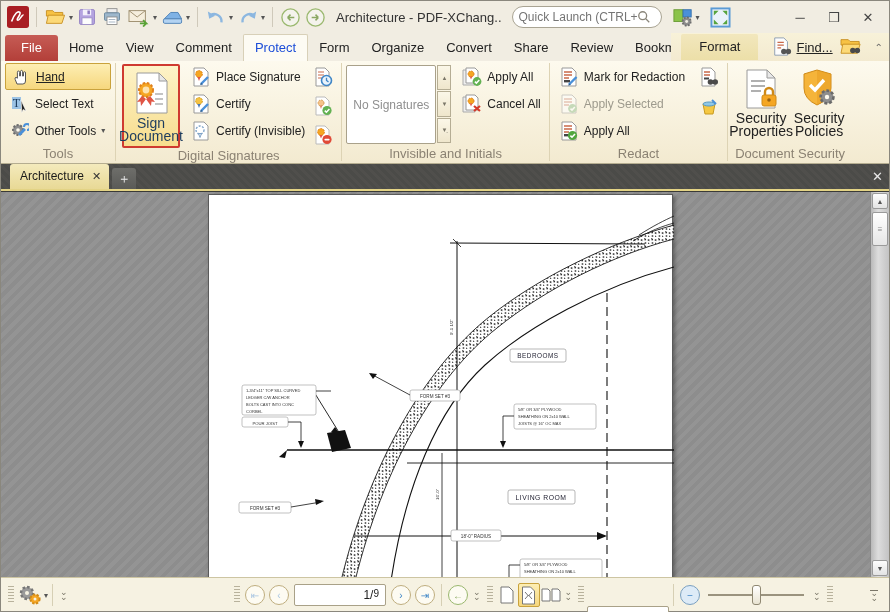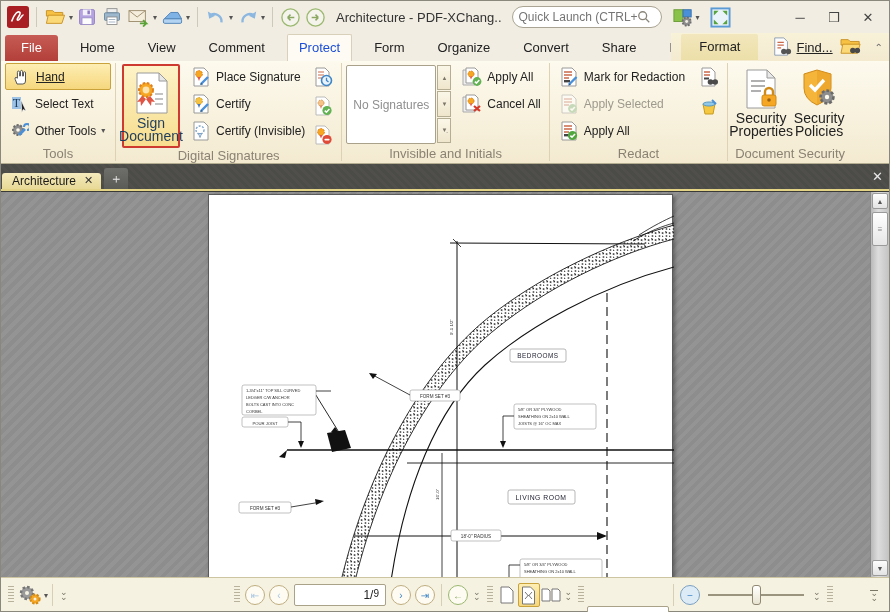--- a/index.html
+++ b/index.html
@@ -13,21 +13,21 @@
   .qbtn svg { display:block; }
   .dd { font-size:8px; color:#555; margin-left:1px; }
   .tb-sep { width:1px; height:20px; background:#cfc9ba; margin:0 5px; }
   .title-text { margin:0 10px 0 8px; font-size:13px; color:#333; white-space:nowrap; }
   .quick-launch { display:flex; align-items:center; width:150px; height:22px; border:1px solid #a9a493; border-radius:12px; background:#fff; padding:0 6px; }
   .quick-launch input { border:none; outline:none; width:118px; font-size:12px; color:#9a958a; background:transparent; font-family:"Liberation Sans",sans-serif; }
   .win-ctl { width:34px; height:24px; display:flex; align-items:center; justify-content:center; font-size:13px; color:#444; }
   .spacer { flex:1; }
 
   
-  .tabrow { height:28px; display:flex; align-items:flex-end; background:#f1ede2; flex:0 0 auto; position:relative;gap:11px; }
+  .tabrow { height:28px; display:flex; align-items:flex-end; background:#f1ede2; flex:0 0 auto; position:relative; }
   .rtab { padding:5px 11px 6px 11px; font-size:13px; color:#222; }
   .rtab.file { background:linear-gradient(#c65c55,#b33f39); color:#fff; border-radius:3px 3px 0 0; margin-left:4px; padding:5px 16px 6px 16px; }
   .rtab.active { background:#fdfbf3; color:#1d4ed8; border:1px solid #d8d0b8; border-bottom:none; border-radius:2px 2px 0 0; }
   .tab-right { position:absolute; right:0; top:0; height:28px; display:flex; align-items:center; background:linear-gradient(#f8f2d9,#f3ead0); padding:0 6px 0 10px; }
   .rtab.format { background:linear-gradient(#f2e7bd,#ecdfa8); border-radius:2px 2px 0 0; padding:5px 18px 6px 18px; }
   .find-area { display:flex; align-items:center; gap:4px; margin-left:14px; }
   .find-label { font-size:13px; color:#222;text-decoration:underline; }
   .chev-up { margin-left:12px; color:#666; font-size:10px; }
 
   
@@ -46,21 +46,21 @@
   .bigbtn .blabel { font-size:14px; line-height:13px; margin-top:3px; }
   .sign-doc { border:2px solid #cf3a30; background:linear-gradient(#fdf3c8,#f7dd8e); margin:1px 2px; color:#1d3c5e; }
   .icon-col { display:flex; flex-direction:column; justify-content:flex-start; gap:7px; padding:3px 2px; }
   .icon-only { width:24px; height:22px; display:flex; align-items:center; justify-content:center; border-radius:2px; }
   .siglist { width:90px; height:79px; background:#fff; border:1px solid #a9a18a; border-radius:2px; display:flex; align-items:center; justify-content:center; color:#8f8f8f; font-size:12px; margin-top:2px; }
   .spin-col { display:flex; flex-direction:column; width:14px; margin:2px 6px 0 1px; height:79px; }
   .spin-btn { flex:1; border:1px solid #b5ad94; background:linear-gradient(#fbf7e8,#efe6cc); display:flex; align-items:center; justify-content:center; font-size:6px; color:#7a7668; margin-bottom:1px; }
 
   
   .doctabs { height:27px; background:#4b4b48 repeating-linear-gradient(45deg,#4b4b48 0 3px,#504f4c 3px 6px); display:flex; align-items:flex-end; flex:0 0 auto; position:relative; border-bottom:2px solid #e3d385; }
-  .dtab { display:flex; align-items:center; gap:8px; background:linear-gradient(#f4eabc,#e8d996); padding:4px 8px 5px 10px; font-size:12px; color:#1a1a1a; border-radius:3px 3px 0 0; margin-left:1px; height:16px; }
+  .dtab { display:flex; align-items:center; gap:8px; background:linear-gradient(#f4eabc,#e8d996); padding:4px 8px 5px 10px; font-size:12px; color:#1a1a1a; border-radius:3px 3px 0 0; margin-left:9px; height:25px; }
   .dtab-close { color:#333; font-size:11px; }
   .newtab { width:24px; height:21px; margin-left:3px; background:linear-gradient(#6e6e6a,#5a5a57); border-radius:3px 3px 0 0; display:flex; align-items:center; justify-content:center; color:#e8e8e8; font-size:13px; }
   .dtabs-close-all { position:absolute; right:6px; top:5px; color:#e8e8e8; font-size:13px; }
 
   
   .viewport { position:relative; flex:1; background:#8f8f8f repeating-linear-gradient(135deg,#8d8d8d 0 4px,#949494 4px 8px); overflow:hidden; border-top:1px solid #3a3a38; }
   .page { position:absolute; left:207px; top:2px; width:465px; height:386px; background:#fff; border:1px solid #5a5a5a; box-shadow:2px 2px 4px rgba(0,0,0,.35); }
   .vscroll { position:absolute; right:0; top:0; bottom:0; width:19px; background:linear-gradient(90deg,#b9b9b9,#dddddd 40%,#c3c3c3); border-left:1px solid #8a8a8a; }
   .vs-btn { position:absolute; left:1px; width:16px; height:16px; background:linear-gradient(#fdfdfd,#e3e3e3); border:1px solid #9a9a9a; border-radius:2px; display:flex; align-items:center; justify-content:center; font-size:7px; color:#555; }
   .vs-thumb { position:absolute; left:1px; top:20px; width:16px; height:34px; background:linear-gradient(#ffffff,#e6e6e6); border:1px solid #9a9a9a; border-radius:2px; display:flex; align-items:center; justify-content:center; color:#888; font-size:8px; letter-spacing:0; }

